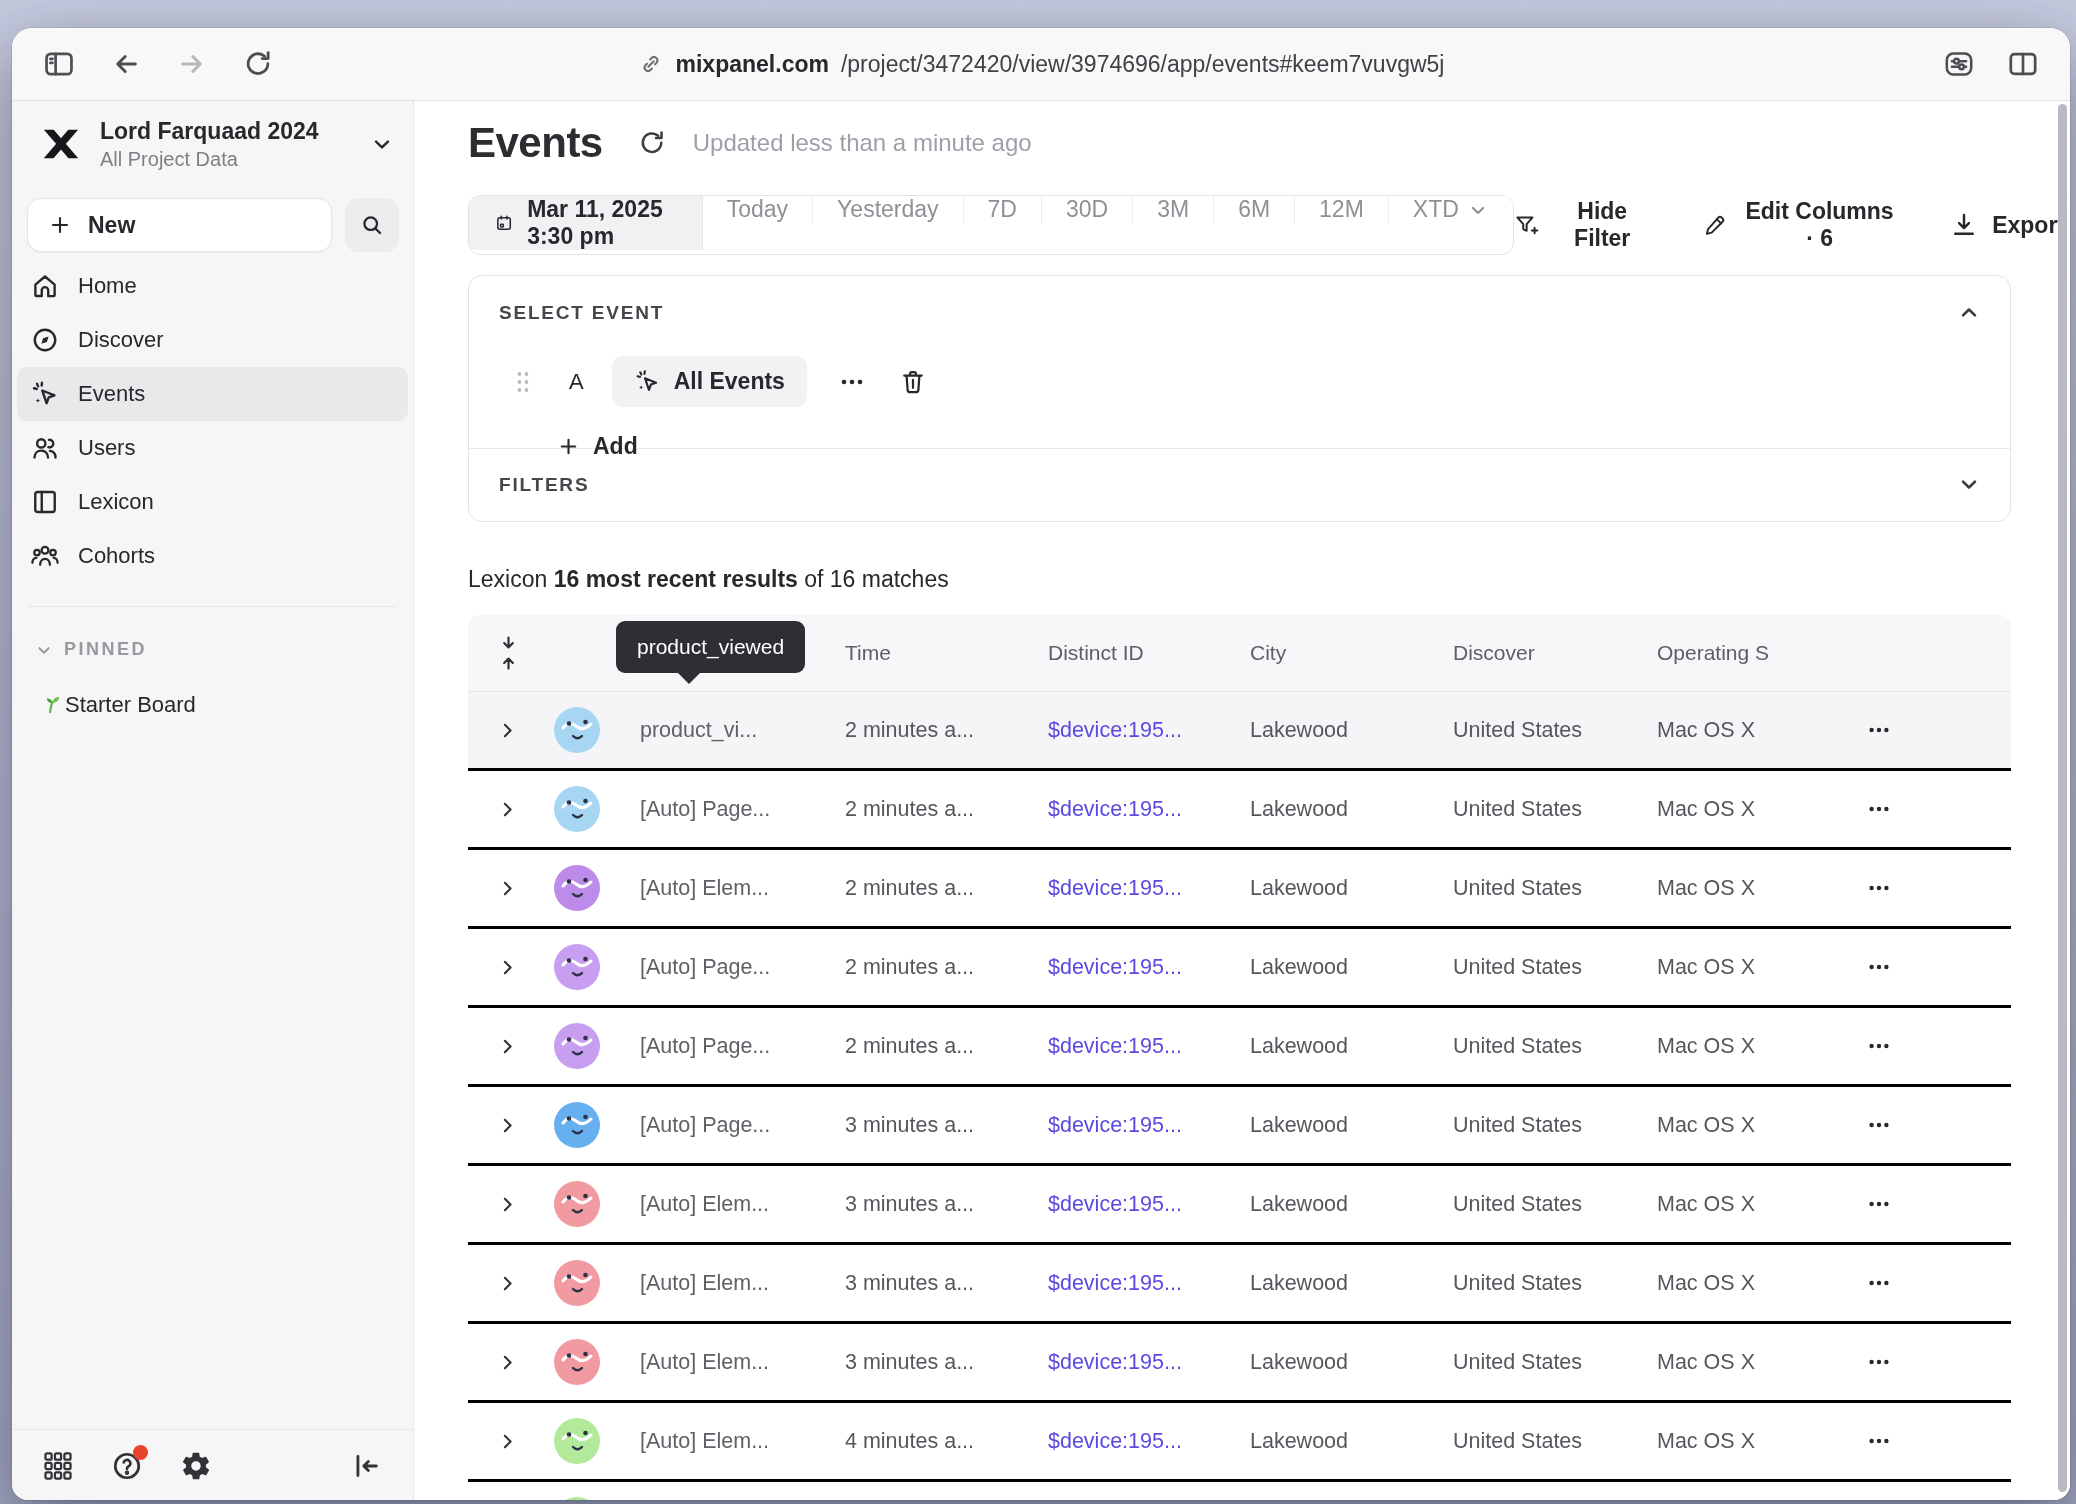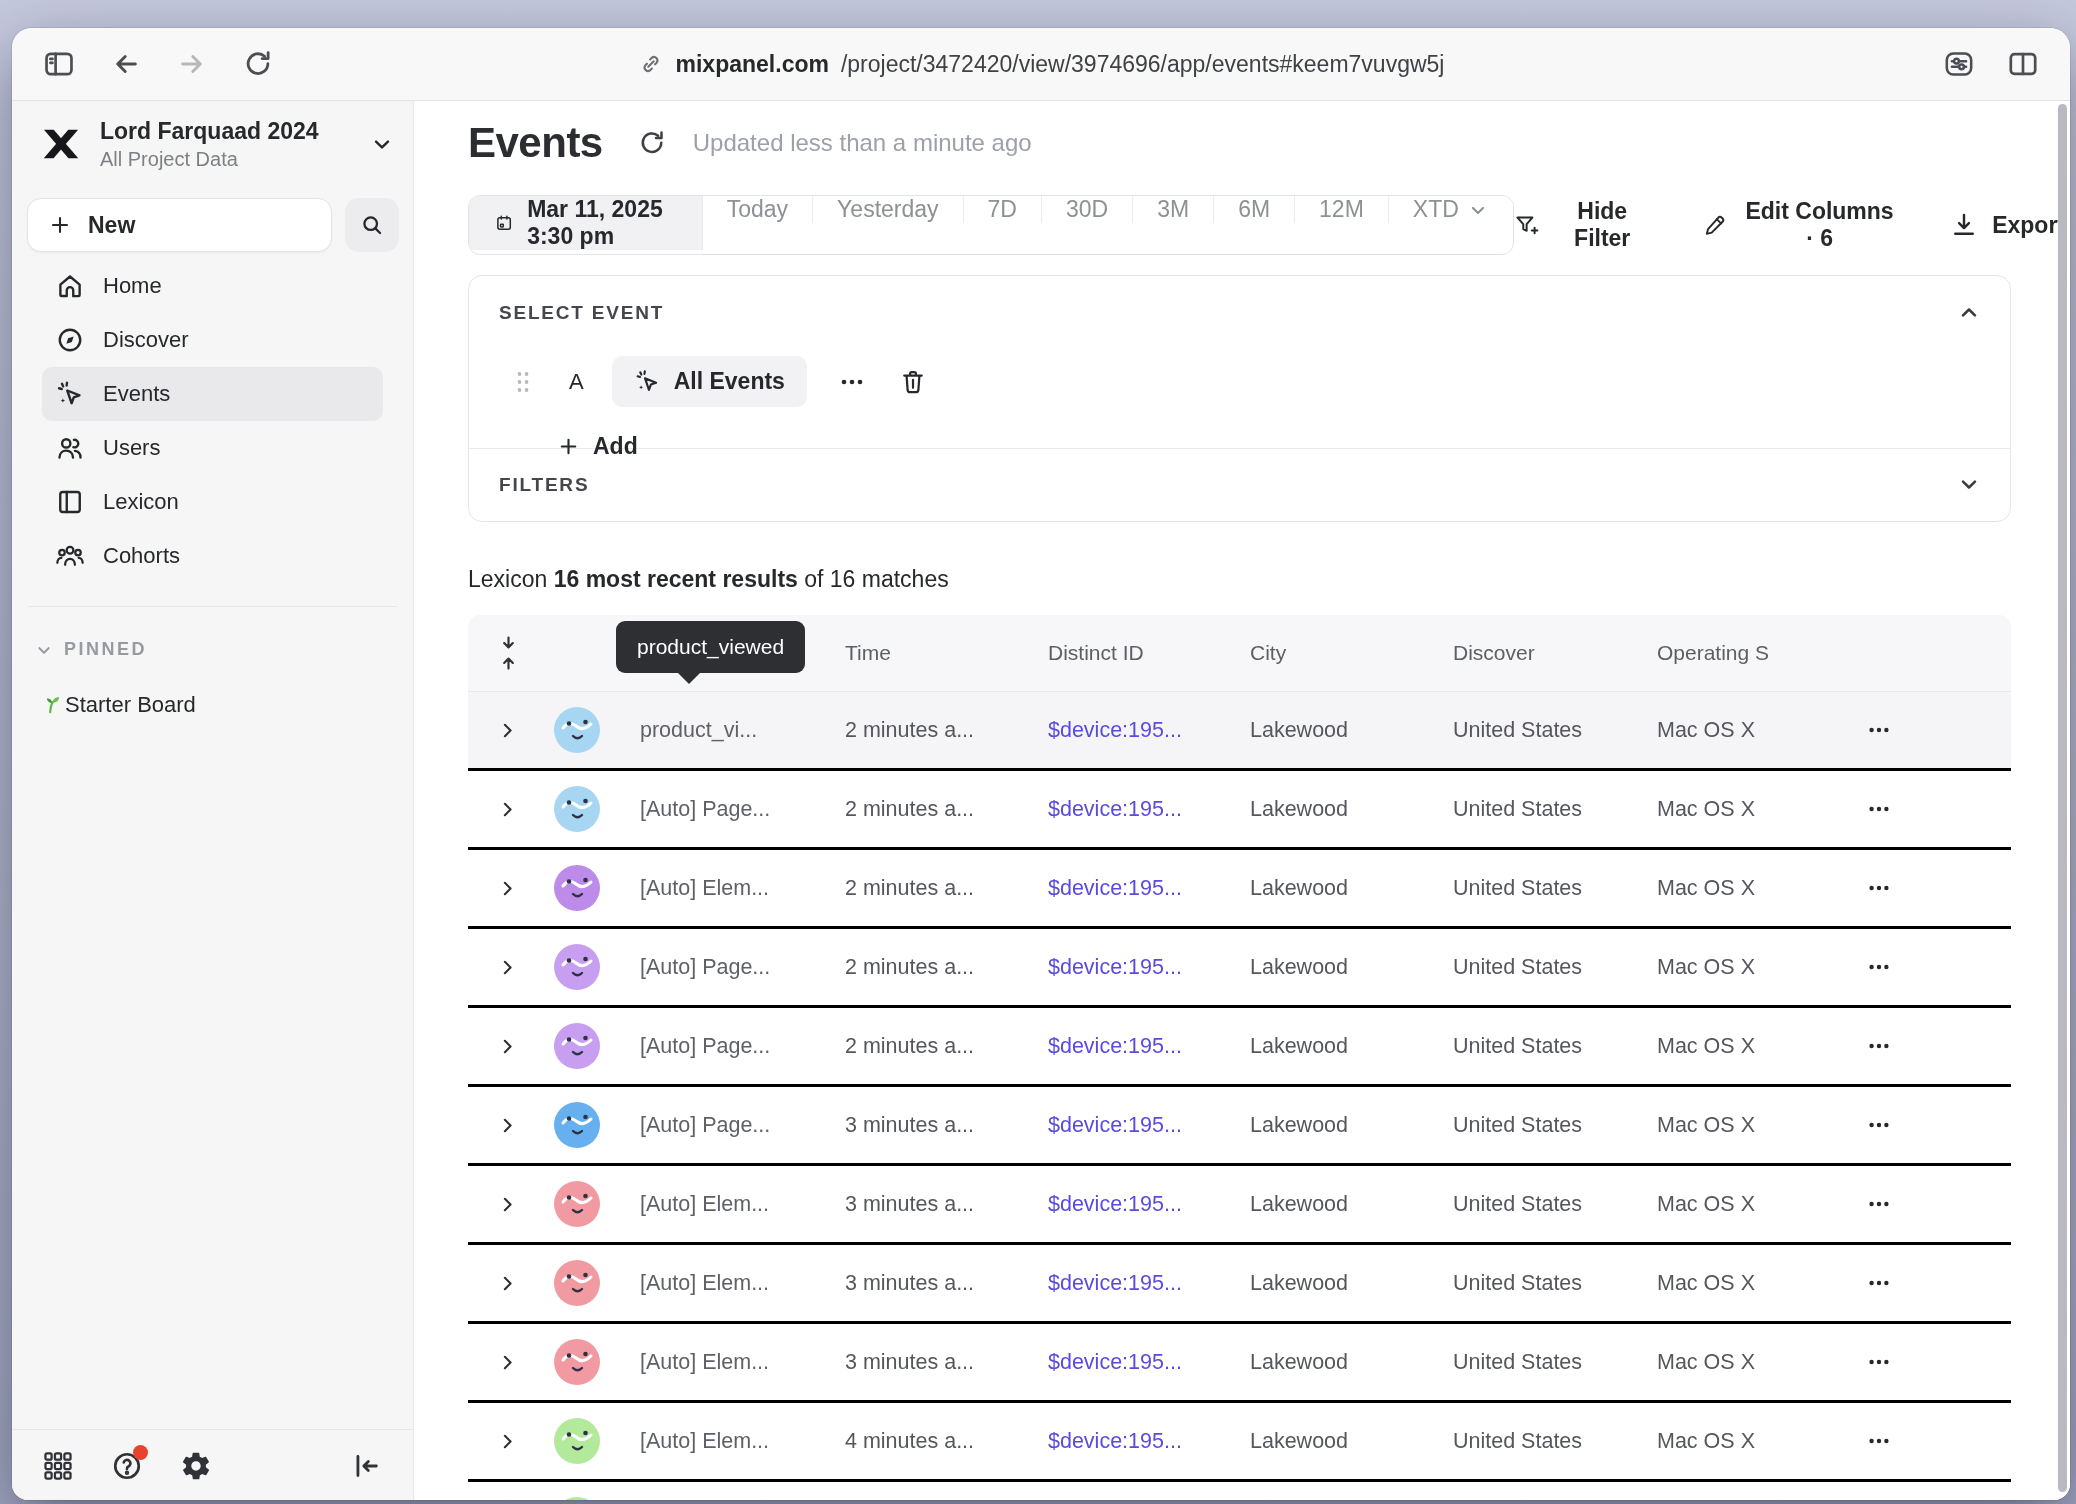--- a/index.html
+++ b/index.html
@@ -29,21 +29,21 @@
   .p-names{line-height:1.22;min-width:0;}
   .p-name{font-size:23px;font-weight:700;color:#26282c;}
   .p-sub{font-size:20px;color:#7d7f86;margin-top:2px;}
   .p-chevron{margin-left:auto;color:#26282c;flex:none;}
   .newrow{display:flex;gap:13px;margin:27px 14px 0 15px;}
   .btn-new{flex:1;height:54px;background:#fff;border:1px solid #e4e4e7;border-radius:14px;display:flex;
     align-items:center;gap:16px;padding:0 0 0 20px;font-size:23px;font-weight:600;color:#26282c;
     box-shadow:0 1px 2px rgba(0,0,0,.05);cursor:pointer;}
   .btn-search{width:54px;height:54px;background:#ececee;border:none;border-radius:14px;display:flex;
     align-items:center;justify-content:center;color:#26282c;cursor:pointer;}
-  .nav{margin-top:7px;padding:0 30px;}
+  .nav{margin-top:7px;padding:0 5px;}
   .nav-item{display:flex;align-items:center;gap:17px;height:54px;padding:0 12px;border-radius:10px;
     font-size:22px;font-weight:500;color:#26282c;cursor:pointer;}
   .nav-item.active{background:#e9e9ec;}
   .nav-item .nico{width:32px;height:32px;display:flex;align-items:center;justify-content:center;color:#26282c;}
   .sdivider{height:1px;background:#e7e7ea;margin:23px 16px 0 16px;}
   .pinned-h{display:flex;align-items:center;gap:10px;margin:32px 0 0 22px;color:#979aa1;
     font-size:18px;font-weight:700;letter-spacing:2.5px;cursor:pointer;}
   .pinned-items{margin-top:20px;padding:0 14px;}
   .pin-item{display:flex;align-items:center;gap:0;height:50px;padding:0 12px;font-size:22px;
     font-weight:500;color:#26282c;border-radius:10px;cursor:pointer;}

